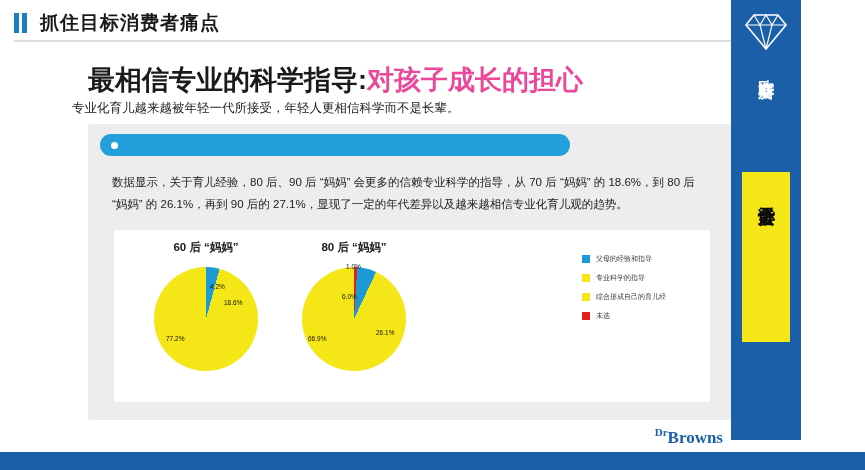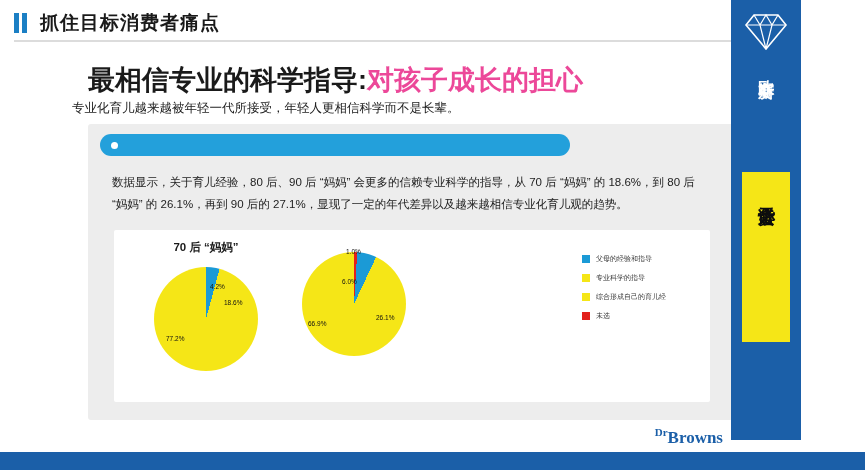--- a/index.html
+++ b/index.html
@@ -84,30 +84,31 @@
 
     <div class="q-bar">
       <span class="q-dot"></span>
     </div>
 
     <div class="para">数据显示，关于育儿经验，80 后、90 后 “妈妈” 会更多的信赖专业科学的指导，从 70 后 “妈妈” 的 18.6%，到 80 后 “妈妈” 的 26.1%，再到 90 后的 27.1%，显现了一定的年代差异以及越来越相信专业化育儿观的趋势。</div>
 
     <div class="card">
 
       <div class="grp grp1">
-        <div class="grp-label">70 后 “妈妈”</div>
+        <div class="grp-label">60 后 “妈妈”</div>
         <div class="pie-wrap" style="width:104px;height:104px;">
           <div class="pie" style="width:104px;height:104px;background:conic-gradient(#1b9ad6 0deg 15.1deg, #f5e617 15.1deg 82deg, #f5e617 82deg 360deg);"></div>
           <span class="pie-lbl" style="left:56px;top:16px;">4.2%</span>
           <span class="pie-lbl" style="left:70px;top:32px;">18.6%</span>
           <span class="pie-lbl" style="left:12px;top:68px;">77.2%</span>
         </div>
       </div>
 
       <div class="grp grp2">
+        <div class="grp-label">80 后 “妈妈”</div>
         <div class="pie-wrap" style="width:104px;height:104px;">
           <div class="pie" style="width:104px;height:104px;background:conic-gradient(#e2201c 0deg 3.6deg, #1b9ad6 3.6deg 25.2deg, #f5e617 25.2deg 119deg, #f5e617 119deg 360deg);"></div>
           <span class="pie-lbl" style="left:44px;top:-4px;">1.0%</span>
           <span class="pie-lbl" style="left:40px;top:26px;">6.0%</span>
           <span class="pie-lbl" style="left:74px;top:62px;">26.1%</span>
           <span class="pie-lbl" style="left:6px;top:68px;">66.9%</span>
         </div>
       </div>
 
 

